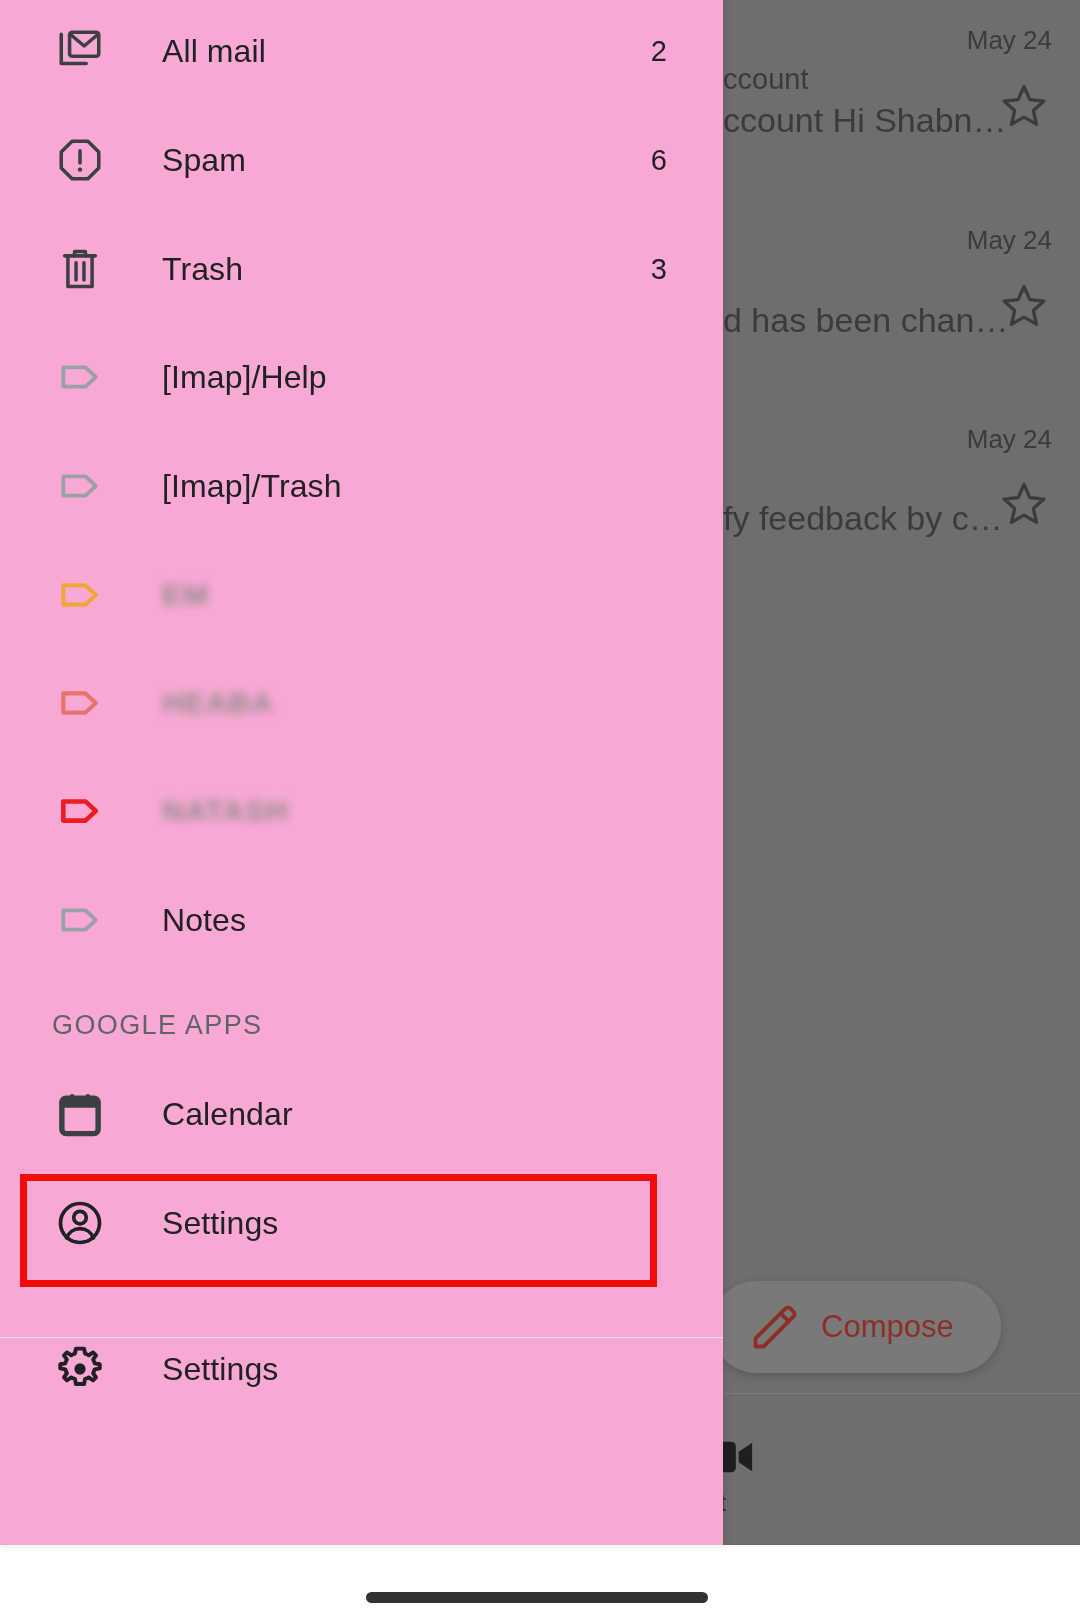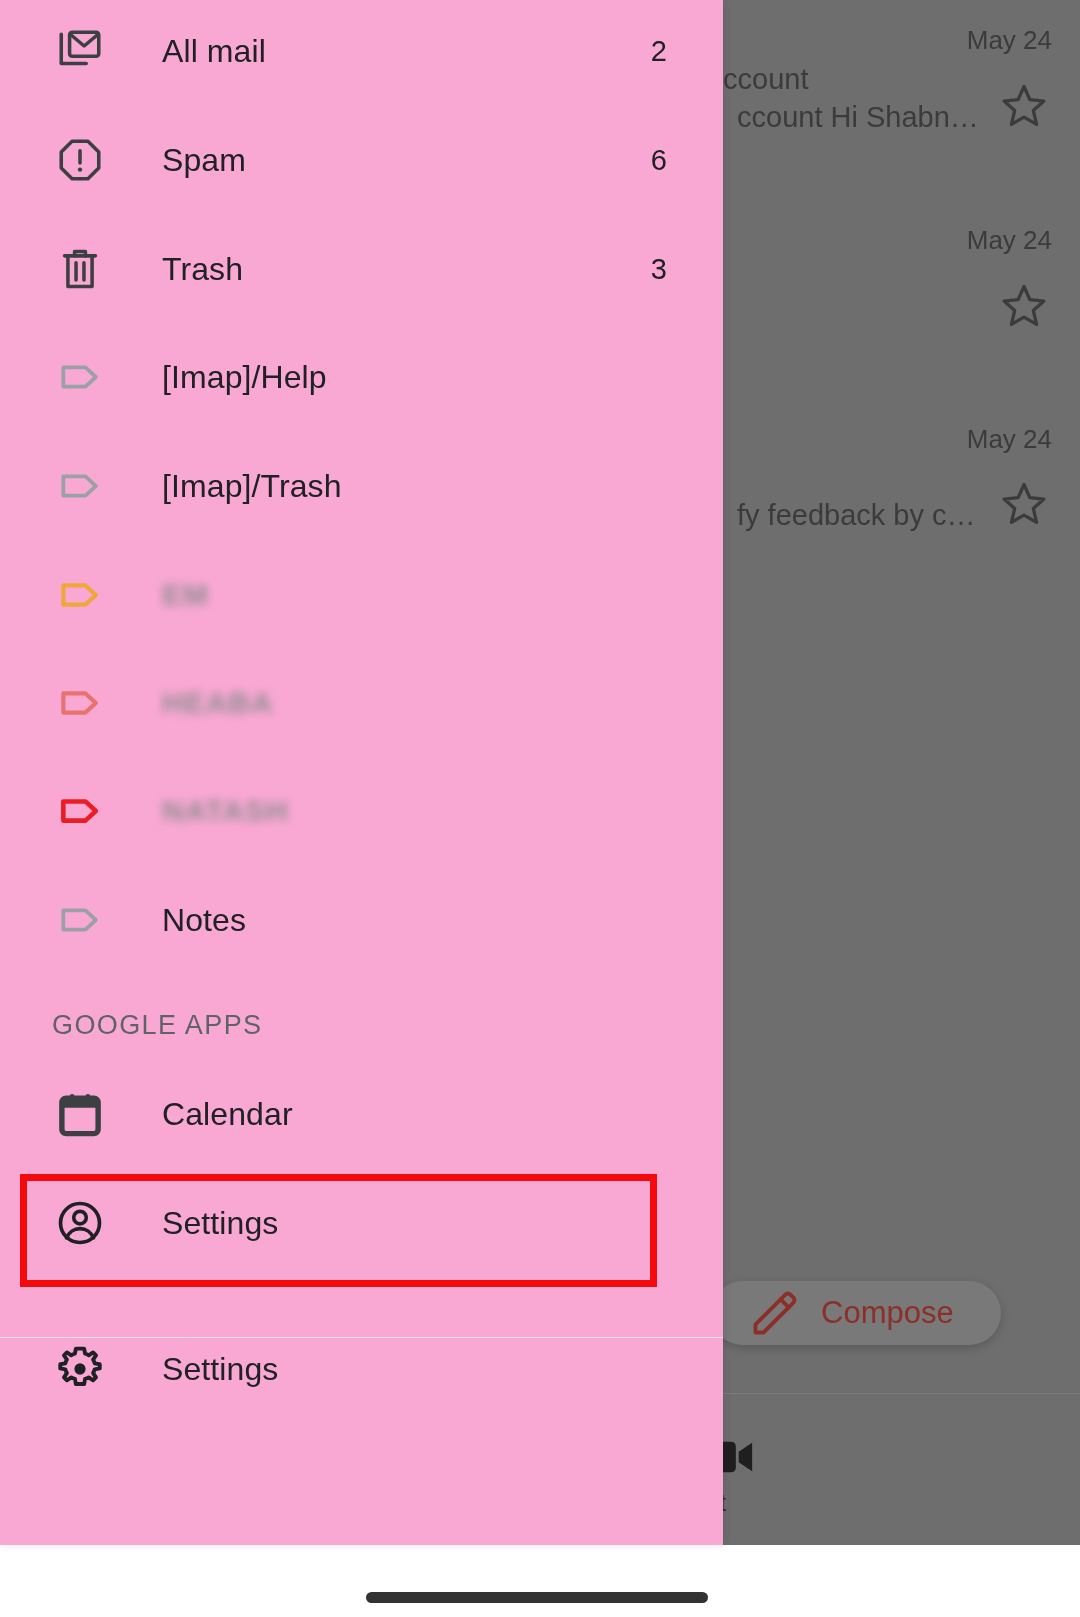--- a/index.html
+++ b/index.html
@@ -44,40 +44,40 @@
   }
   .mail-sender {
     position: absolute;
     left: 0;
     font-size: 29px;
     color: #3b3b3b;
     white-space: nowrap;
   }
   .mail-snippet {
     position: absolute;
-    left: 14px;
-    font-size: 29px;
+    left: 0;
+    font-size: 34px;
     color: #3b3b3b;
     white-space: nowrap;
   }
   .star-icon {
     position: absolute;
     right: 30px;
     width: 52px;
     height: 52px;
   }
   .star-icon svg { width: 100%; height: 100%; display: block; }
 
   
   #compose-fab {
     position: absolute;
     left: -12px;
     top: 1281px;
     width: 290px;
-    height: 64px;
+    height: 92px;
     border-radius: 46px;
     background: rgba(150,150,150,0.30);
     box-shadow: 0 3px 10px rgba(0,0,0,0.18);
     display: flex;
     align-items: center;
   }
   #compose-fab .pencil {
     position: absolute;
     left: 38px;
     width: 52px;
@@ -226,20 +226,21 @@
       <div class="mail-snippet" style="top:101px;">ccount Hi Shabn…</div>
       <div class="star-icon" style="top:80px;">
         <svg viewBox="0 0 24 24" fill="none" stroke="#3b3b3b" stroke-width="1.5" stroke-linejoin="round">
           <polygon points="12,3 14.7,9.1 21.2,9.7 16.3,14.1 17.8,20.5 12,17.1 6.2,20.5 7.7,14.1 2.8,9.7 9.3,9.1"></polygon>
         </svg>
       </div>
     </div>
 
     <div class="mail-row" style="top:200px;height:200px;">
       <div class="mail-date" style="top:25px;">May 24</div>
+      <div class="mail-snippet" style="top:101px;">d has been chan…</div>
       <div class="star-icon" style="top:80px;">
         <svg viewBox="0 0 24 24" fill="none" stroke="#3b3b3b" stroke-width="1.5" stroke-linejoin="round">
           <polygon points="12,3 14.7,9.1 21.2,9.7 16.3,14.1 17.8,20.5 12,17.1 6.2,20.5 7.7,14.1 2.8,9.7 9.3,9.1"></polygon>
         </svg>
       </div>
     </div>
 
     <div class="mail-row" style="top:400px;height:200px;">
       <div class="mail-date" style="top:24px;">May 24</div>
       <div class="mail-snippet" style="top:99px;">fy feedback by c…</div>

